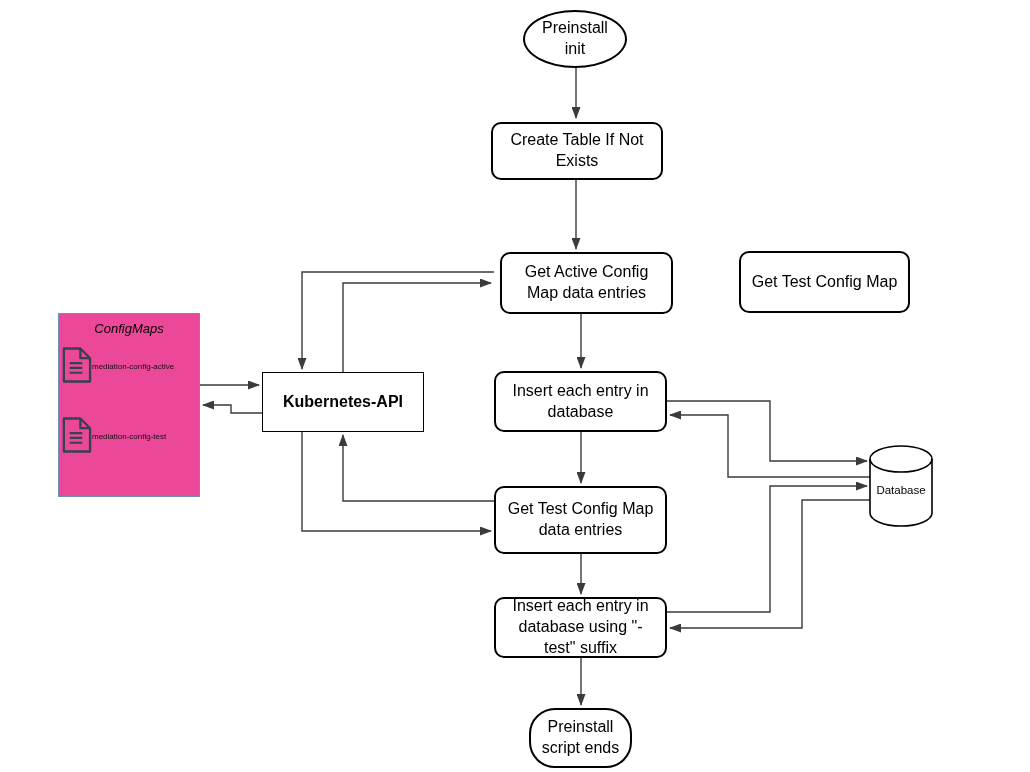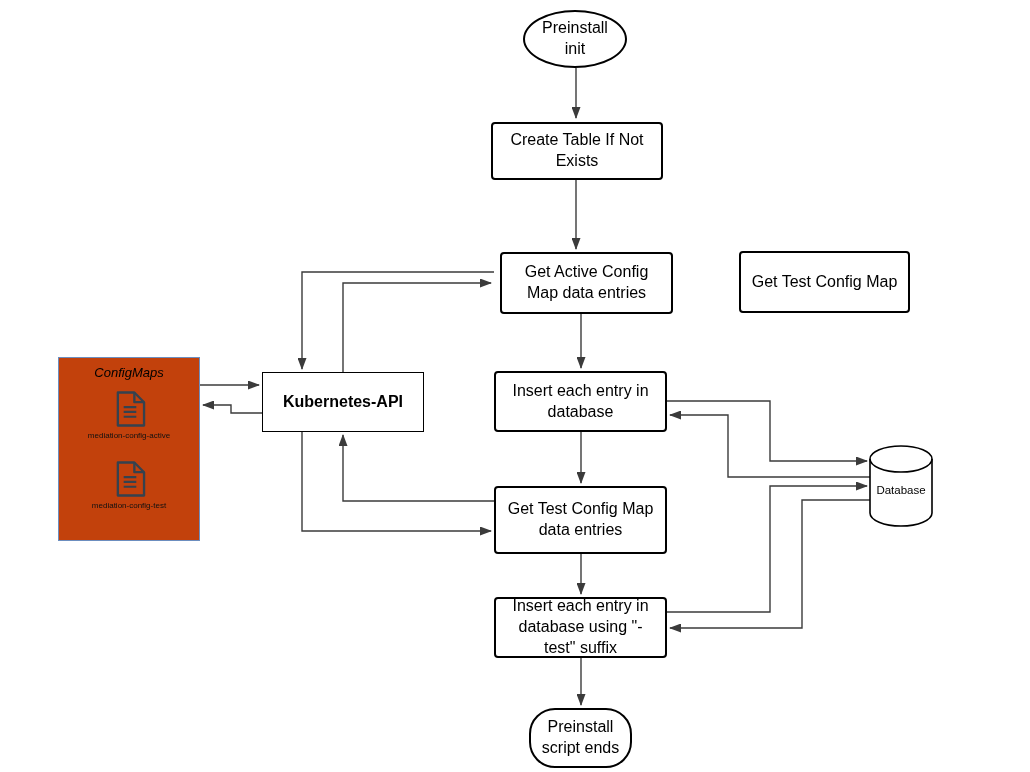--- a/index.html
+++ b/index.html
@@ -6,34 +6,33 @@
   .canvas{
     position:relative;width:1030px;height:772px;background:#ffffff;
     font-family:"Liberation Sans",sans-serif;color:#000;overflow:hidden;
   }
   .edges{position:absolute;left:0;top:0;width:1030px;height:772px;}
   .node{
     position:absolute;display:flex;align-items:center;justify-content:center;
     text-align:center;font-size:16px;line-height:1.3;background:#ffffff;
     box-sizing:border-box;padding:3px 7px;
   }
-  .process{border:2px solid #000;border-radius:4px;}
+  .process{border:2px solid #000;border-radius:10px;}
   .terminator-ellipse{border:2px solid #000;border-radius:50%;}
   .terminator-stadium{border:2px solid #000;border-radius:26px;}
   .plain-rect{border:1.5px solid #000;font-weight:bold;}
   .group{
-    position:absolute;box-sizing:border-box;background:#c2410c;
+    position:absolute;box-sizing:border-box;background:#ec4899;
     border:1px solid #6c8ebf;
-    margin-top:44px;
   }
   .group-title{
     position:absolute;top:7px;left:0;width:100%;text-align:center;
     font-style:italic;font-size:13px;
   }
-  .cm-item{position:absolute;left:0;width:100%;display:flex;flex-direction:column;align-items:center;}
+  .cm-item{position:absolute;left:0;width:100%;display:flex;flex-direction:row;align-items:center;}
   .cm-label{font-size:8px;margin-top:3px;color:#111;white-space:nowrap;}
   .db-label{
     position:absolute;display:flex;align-items:center;justify-content:center;
     font-size:11.5px;box-sizing:border-box;padding-top:8px;background:transparent;
   }
 </style>
 </head>
 <body>
 
 <div class="canvas">

